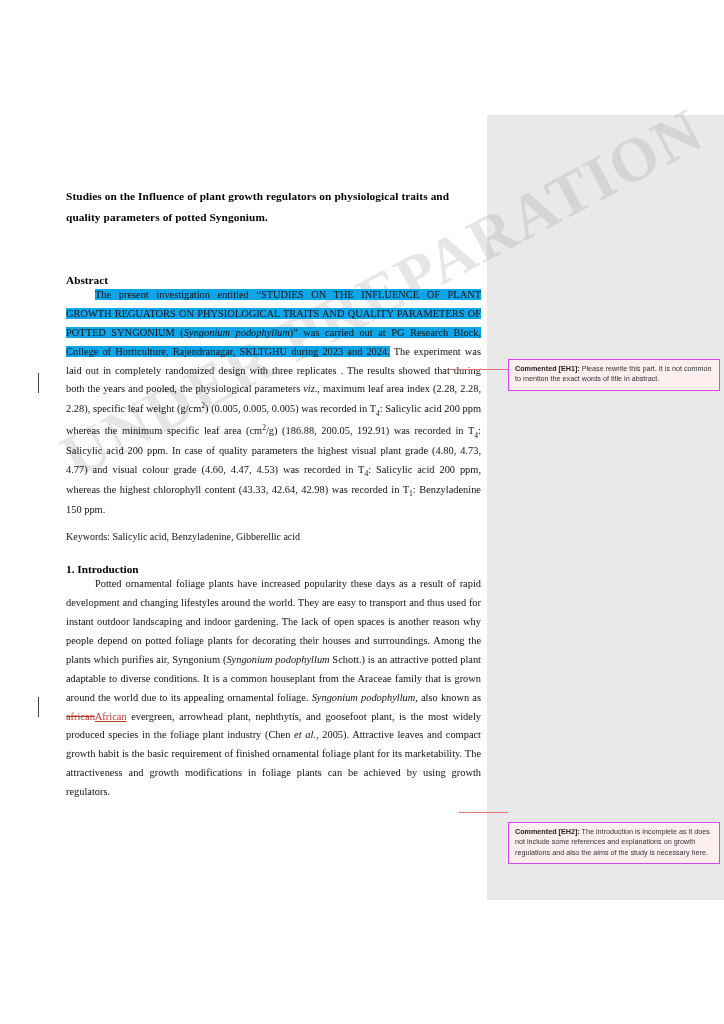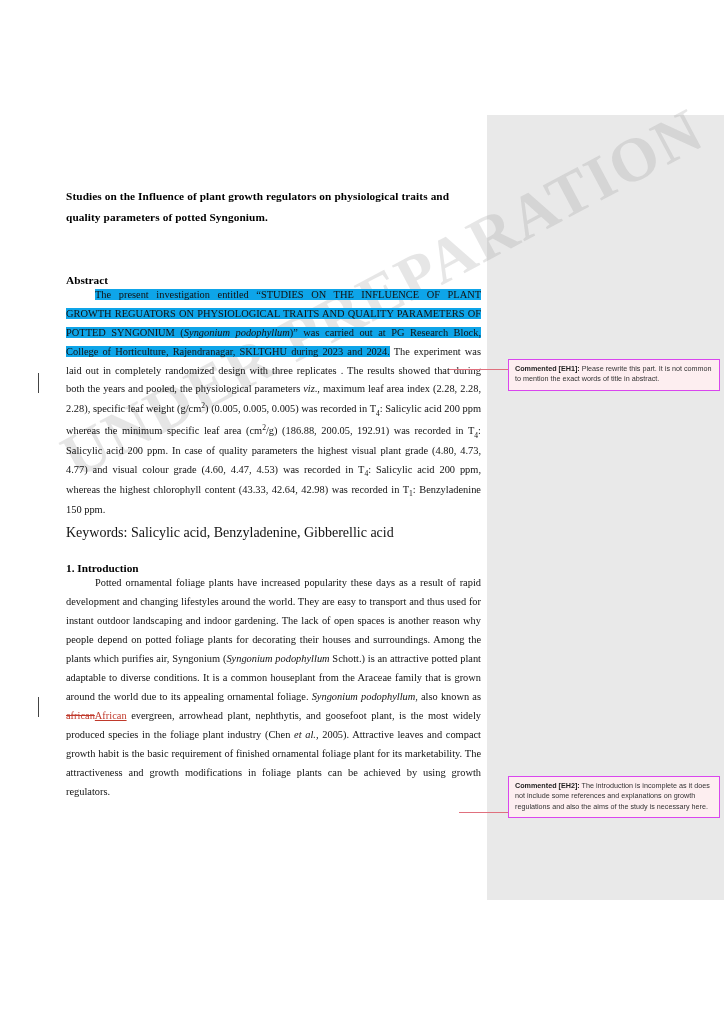--- a/index.html
+++ b/index.html
@@ -61,24 +61,24 @@
     margin: 0;
   }
   .abs-para {
     margin-top: 14px;
     text-indent: 29px;
   }
   .hl {
     background: #0ea5e9;
   }
   .kw {
-    font-size: 14px;
+    font-size: 10px;
     line-height: 1.82;
     color: #111;
-    margin-top: 0px;
+    margin-top: 8px;
   }
   .h-intro {
     font-weight: bold;
     font-size: 11.3px;
     margin-top: 17px;
     color: #000;
   }
   .intro-para {
     margin-top: 14px;
     text-indent: 29px;
@@ -123,21 +123,21 @@
     line-height: 1.45;
     color: #333;
     padding: 4px 6px 5px 6px;
     box-sizing: border-box;
   }
   .comment .tag {
     font-weight: bold;
     color: #222;
   }
   .comment-1 { left: 508px; top: 359px; width: 212px; }
-  .comment-2 { left: 508px; top: 776px; width: 212px; }
+  .comment-2 { left: 508px; top: 822px; width: 212px; }
   .leader {
     position: absolute;
     height: 1px;
     background: #e0707e;
   }
 </style>
 </head>
 <body>
 
 <div class="page">

